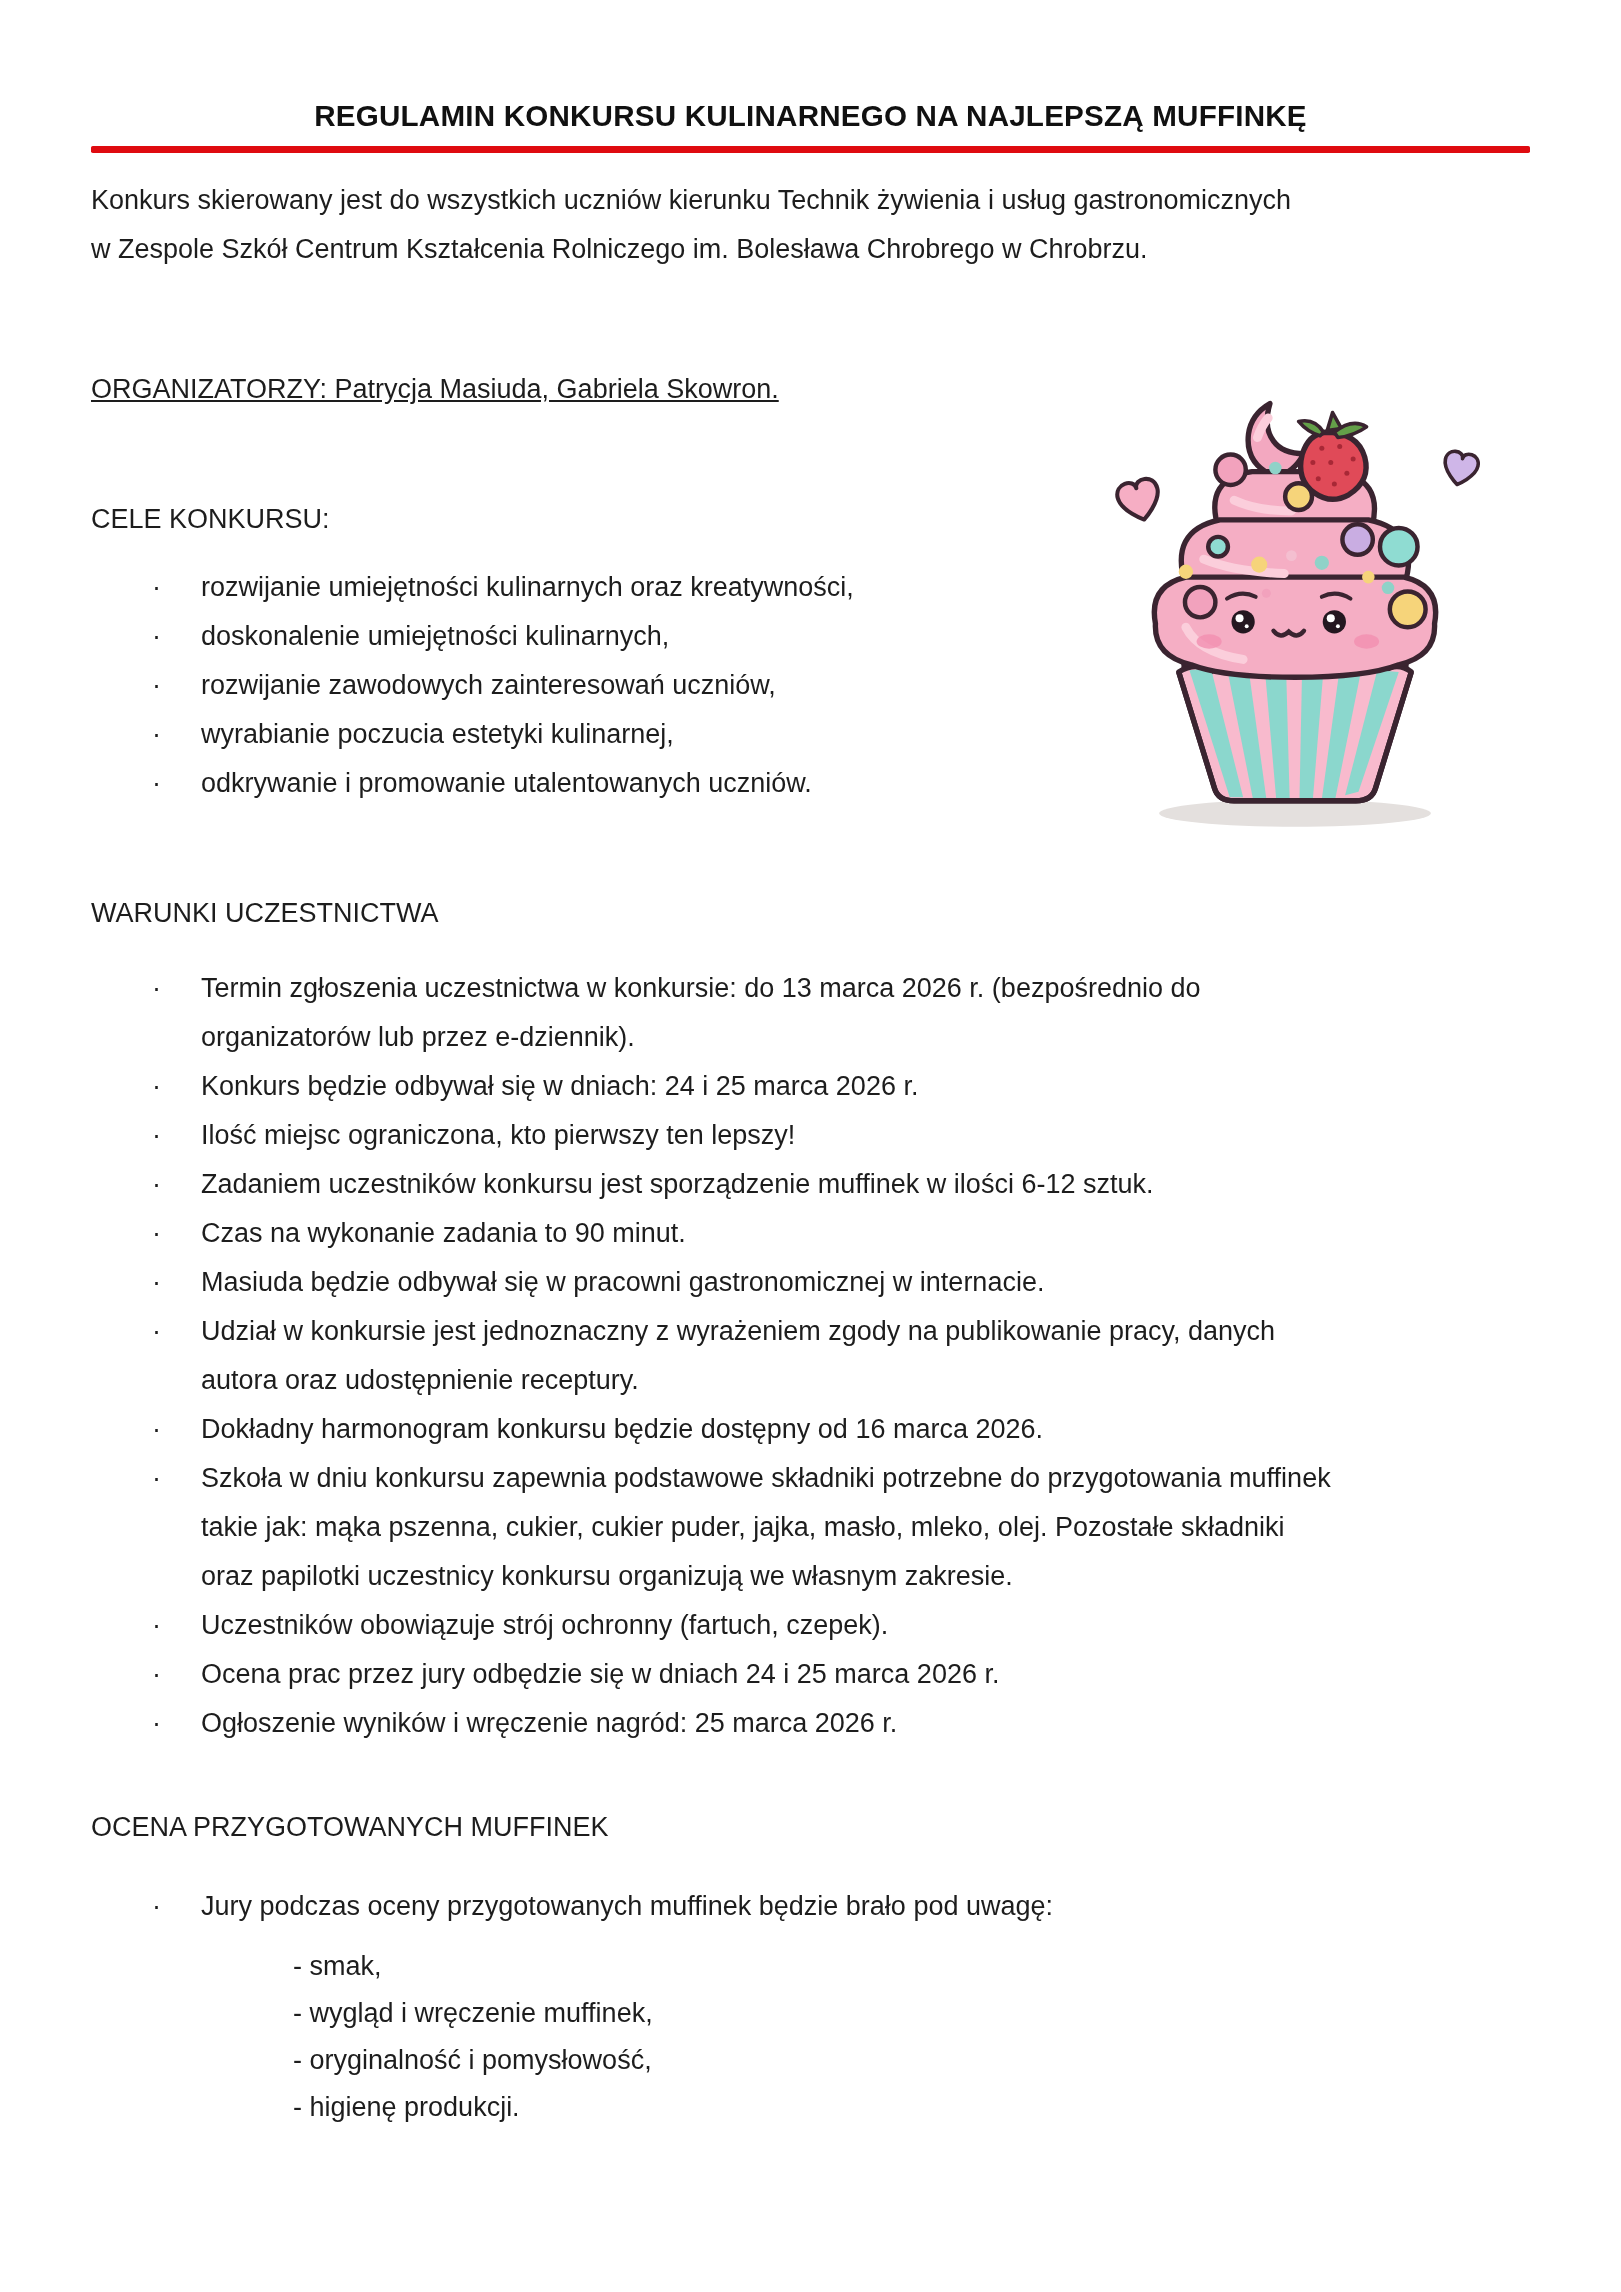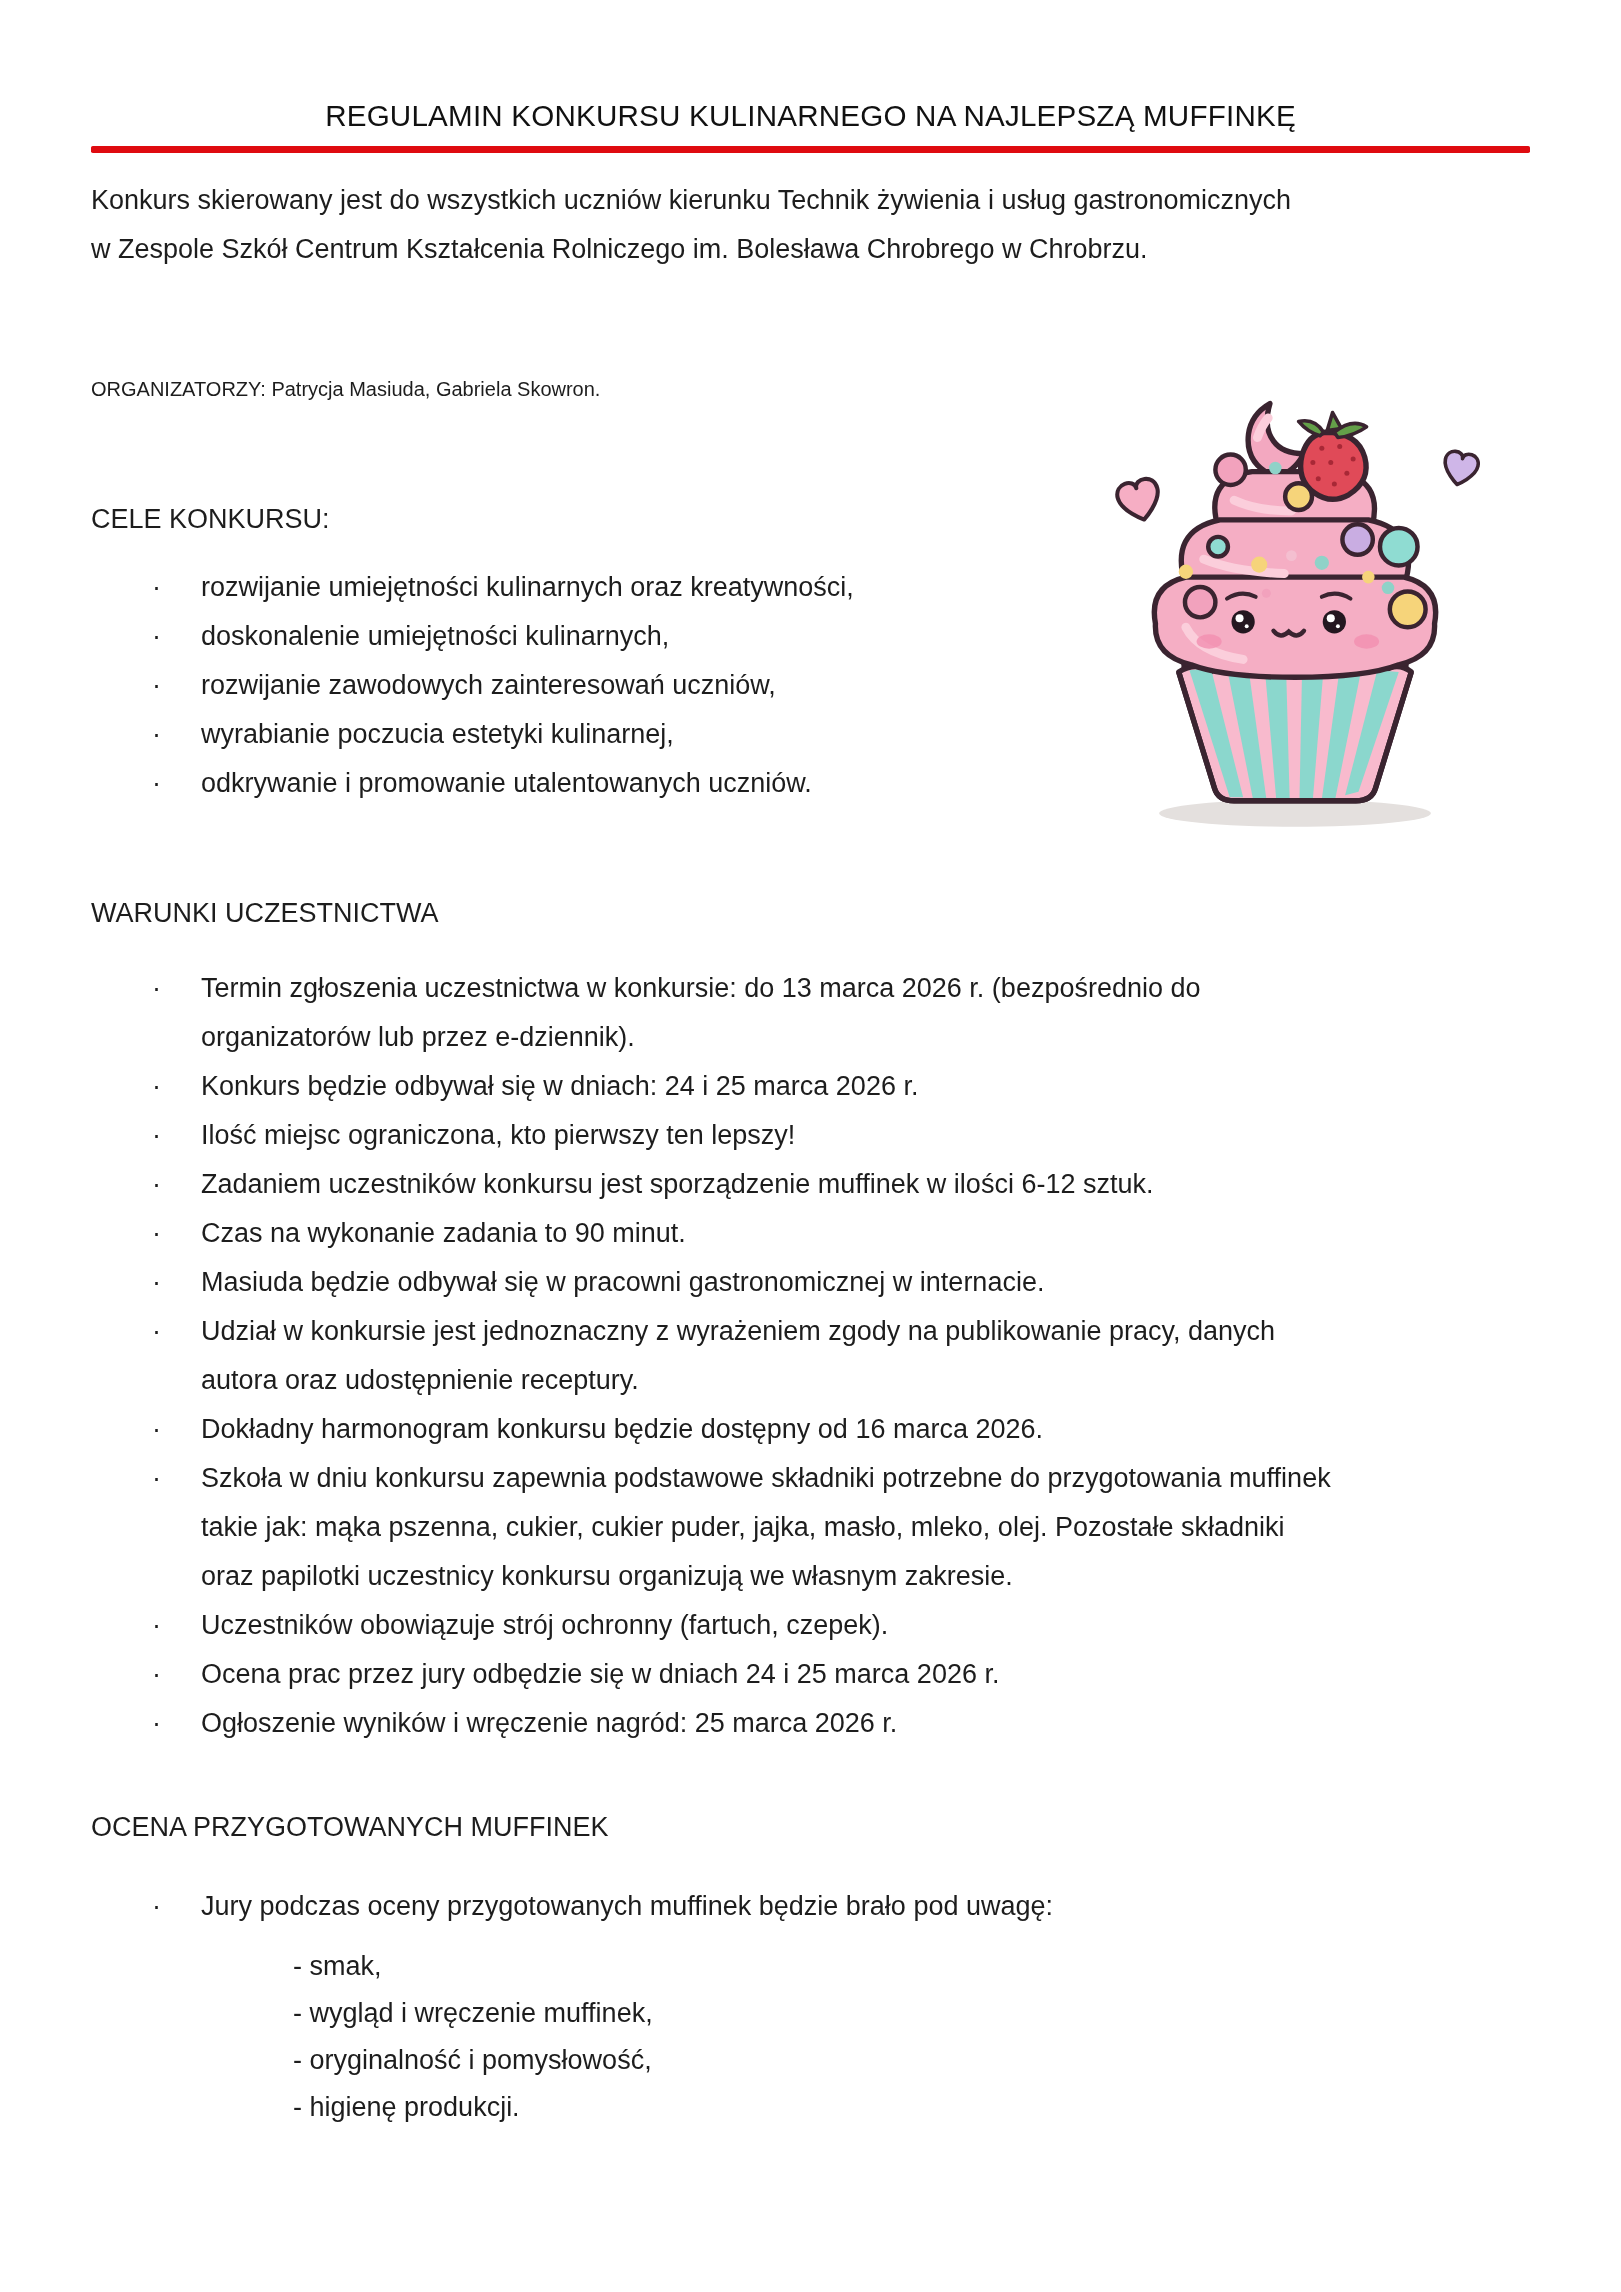--- a/index.html
+++ b/index.html
@@ -9,39 +9,39 @@
     width:1621px; height:2293px;
     background:#ffffff;
     font-family:"Liberation Sans", sans-serif;
     color:#1d1d1d;
     overflow:hidden;
   }
   .content { padding:0 91px; }
 
   .doc-title {
     margin-top:100px;
-    font-size:29.6px; font-weight:400;
+    font-size:29.6px; font-weight:700;
     line-height:32px;
     text-align:center;
     letter-spacing:0.2px;
     color:#111;
   }
   .rule {
     margin-top:14.3px;
     height:6.3px; width:100%;
     border-radius:1.8px;
   }
   .intro {
     margin-top:23px;
     font-size:27px; line-height:49px;
     white-space:pre-line;
   }
   .organizers {
     margin-top:91px;
-    font-size:20px; line-height:49px;
+    font-size:27px; line-height:49px;text-decoration:underline;
   }
   .section-heading {
     font-size:27px; font-weight:400; line-height:49px;
     color:#1d1d1d;
   }
   .goals-heading   { margin-top:81px; }
   .cond-heading    { margin-top:81px; }
   .eval-heading    { margin-top:55px; }
 
   ul { list-style:none; }

